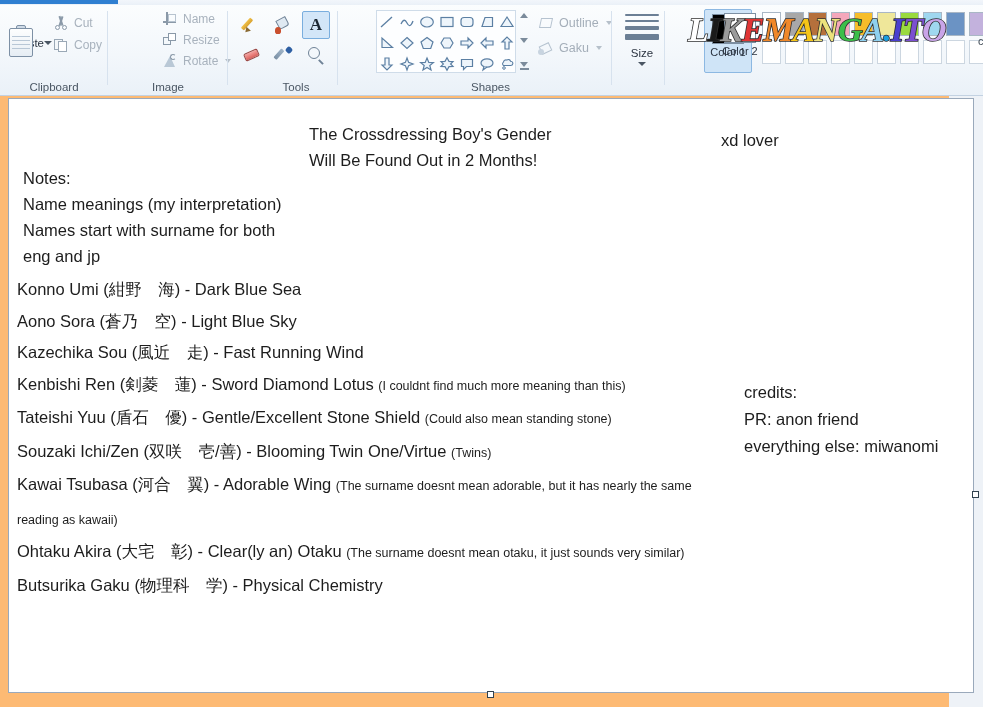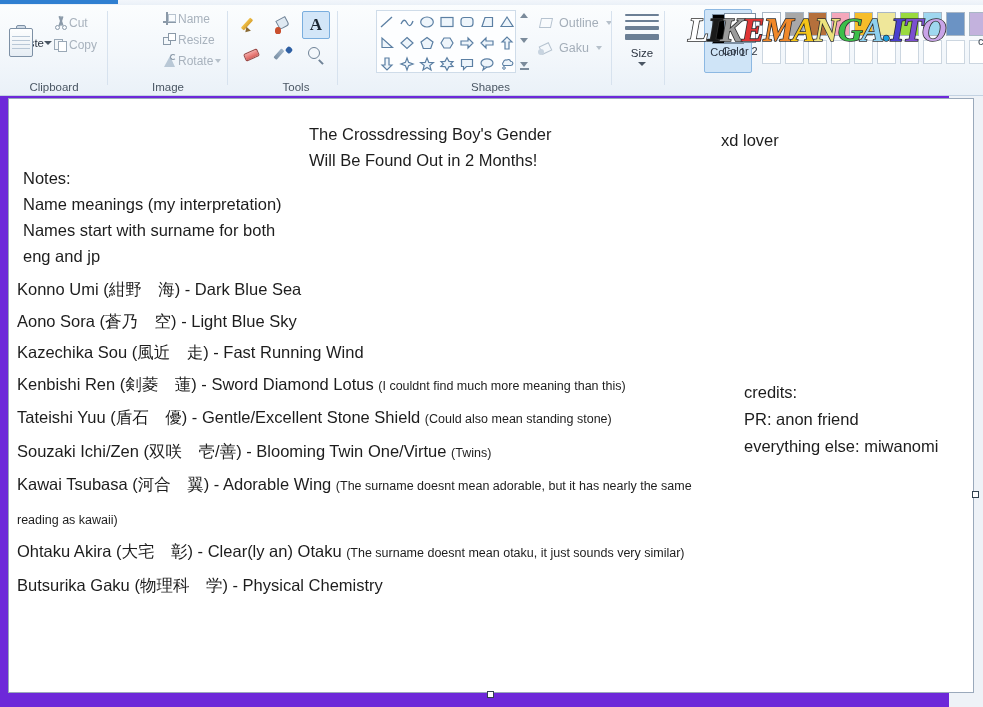--- a/index.html
+++ b/index.html
@@ -66,21 +66,21 @@
   .clipboard-glyph .ln {
     position: absolute; left: 4px; width: 18px; height: 1px; background: #b8c7d6;
   }
   .btn-caption { font-size: 11.5px; color: #2a3340; margin-top: 3px; }
   .dd-caret {
     width: 0; height: 0; margin-top: 3px;
     border-left: 4px solid transparent; border-right: 4px solid transparent;
     border-top: 4px solid #4a5663;
   }
   .mini-item {
-    position: absolute; display: flex; align-items: center; 
+    position: absolute; display: flex; align-items: center; gap: 5px;
     font-size: 12px; color: #a8b2bd;
   }
   .mini-icon { width: 16px; height: 16px; position: relative; flex: 0 0 16px; }
 
   
   .ic-scissors::before, .ic-scissors::after {
     content: ""; position: absolute; left: 7px; top: 1px;
     width: 1.5px; height: 10px; background: #8a99a8;
   }
   .ic-scissors::before { transform: rotate(18deg); }
@@ -314,21 +314,21 @@
     pointer-events: none; line-height: 34px;
   }
   .watermark span {
     -webkit-text-stroke: 1.6px #2f2f2f;
     paint-order: stroke fill;
   }
 
   
   .canvas-area {
     position: absolute; left: 0; top: 96px; width: 949px; height: 611px;
-    background: #6d28d9;
+    background: #fdba74;
   }
   .canvas {
     position: absolute; left: 8px; top: 2px;
     width: 966px; height: 595px;
     background: #ffffff;
     border: 1px solid #9aa9bb;
     overflow: hidden;
   }
   .handle {
     position: absolute; width: 7px; height: 7px;

